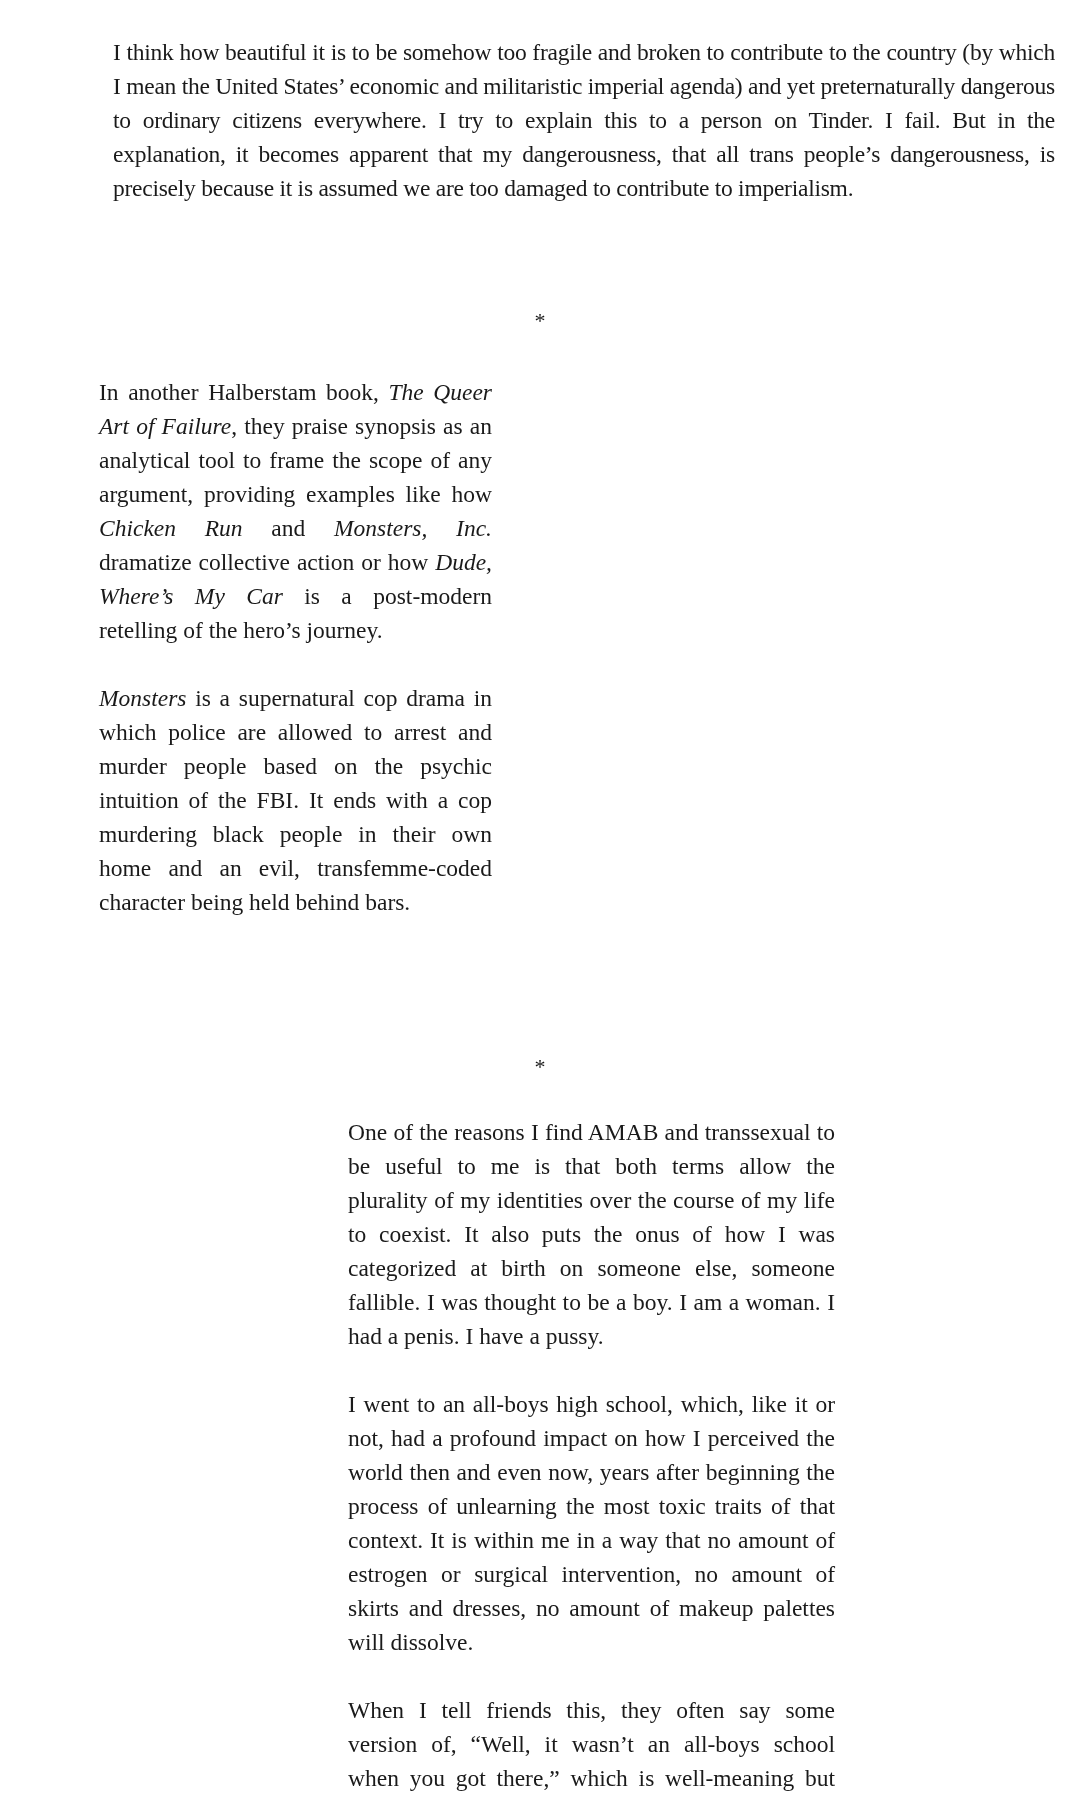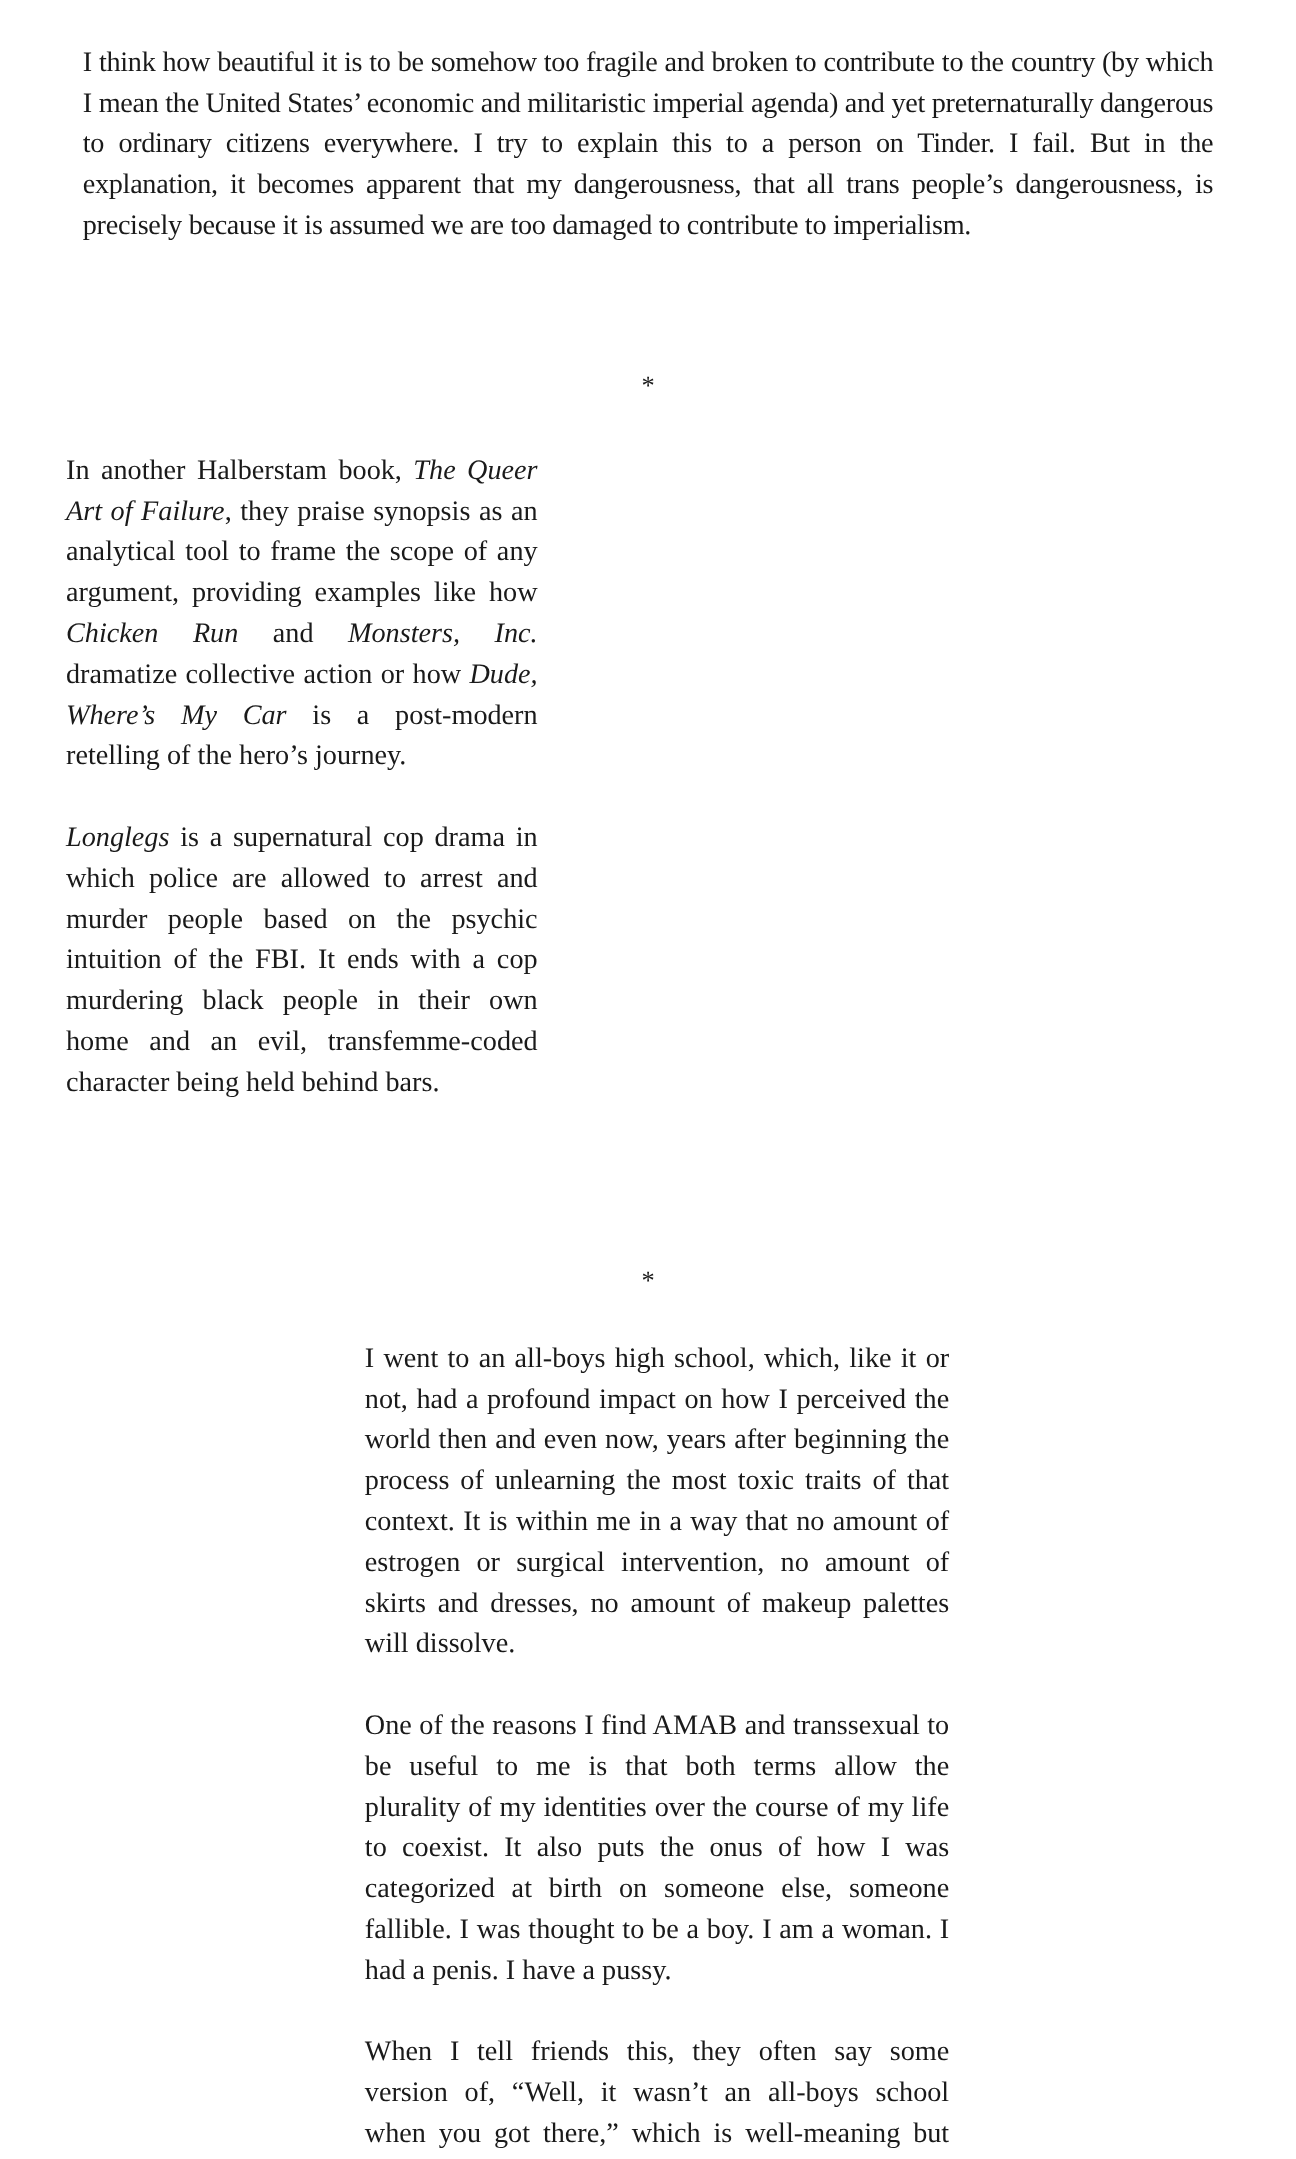--- a/index.html
+++ b/index.html
@@ -14,20 +14,21 @@
     overflow: hidden;
     color: #1a1a1a;
     font-family: "Liberation Serif", "DejaVu Serif", serif;
     font-size: 23.5px;
     line-height: 34px;
   }
   .block {
     position: absolute;
     text-align: justify;
     hyphens: none;
+    margin-left: 44px;
   }
   .block p {
     margin: 0 0 34px 0;
   }
   .block p:last-child {
     margin-bottom: 0;
   }
   #block-1 {
     left: 69px;
     width: 942px;
@@ -60,22 +61,22 @@
 <body style="background: rgb(255, 255, 255); color: rgb(26, 26, 26);">
 
 <div id="block-1" class="block">
   <p>I think how beautiful it is to be somehow too fragile and broken to contribute to the country (by which I mean the United States’ economic and militaristic imperial agenda) and yet preternaturally dangerous to ordinary citizens everywhere. I try to explain this to a person on Tinder. I fail. But in the explanation, it becomes apparent that my dangerousness, that all trans people’s dangerousness, is precisely because it is assumed we are too damaged to contribute to imperialism.</p>
 </div>
 
 <div id="sep-1" class="separator">*</div>
 
 <div id="block-2" class="block">
   <p><span>In another Halberstam book, </span><em>The Queer Art of Failure</em><span>, they praise synopsis as an analytical tool to frame the scope of any argument, providing examples like how </span><em>Chicken Run</em><span> and </span><em>Monsters, Inc.</em><span> dramatize collective action or how </span><em>Dude, Where’s My Car</em><span> is a post-modern retelling of the hero’s journey.</span></p>
-  <p><em>Longlegs</em><span> is a supernatural cop drama in which police are allowed to arrest and murder people based on the psychic intuition of the FBI. It ends with a cop murdering black people in their own home and an evil, transfemme-coded character being held behind bars.</span></p>
+  <p><em>Monsters</em><span> is a supernatural cop drama in which police are allowed to arrest and murder people based on the psychic intuition of the FBI. It ends with a cop murdering black people in their own home and an evil, transfemme-coded character being held behind bars.</span></p>
 </div>
 
 <div id="sep-2" class="separator">*</div>
 
 <div id="block-3" class="block">
+  <p>One of the reasons I find AMAB and transsexual to be useful to me is that both terms allow the plurality of my identities over the course of my life to coexist. It also puts the onus of how I was categorized at birth on someone else, someone fallible. I was thought to be a boy. I am a woman. I had a penis. I have a pussy.</p>
   <p>I went to an all-boys high school, which, like it or not, had a profound impact on how I perceived the world then and even now, years after beginning the process of unlearning the most toxic traits of that context. It is within me in a way that no amount of estrogen or surgical intervention, no amount of skirts and dresses, no amount of makeup palettes will dissolve.</p>
-  <p>One of the reasons I find AMAB and transsexual to be useful to me is that both terms allow the plurality of my identities over the course of my life to coexist. It also puts the onus of how I was categorized at birth on someone else, someone fallible. I was thought to be a boy. I am a woman. I had a penis. I have a pussy.</p>
   <p>When I tell friends this, they often say some version of, “Well, it wasn’t an all-boys school when you got there,” which is well-meaning but misses the point.</p>
 </div>
 
 </body></html>

